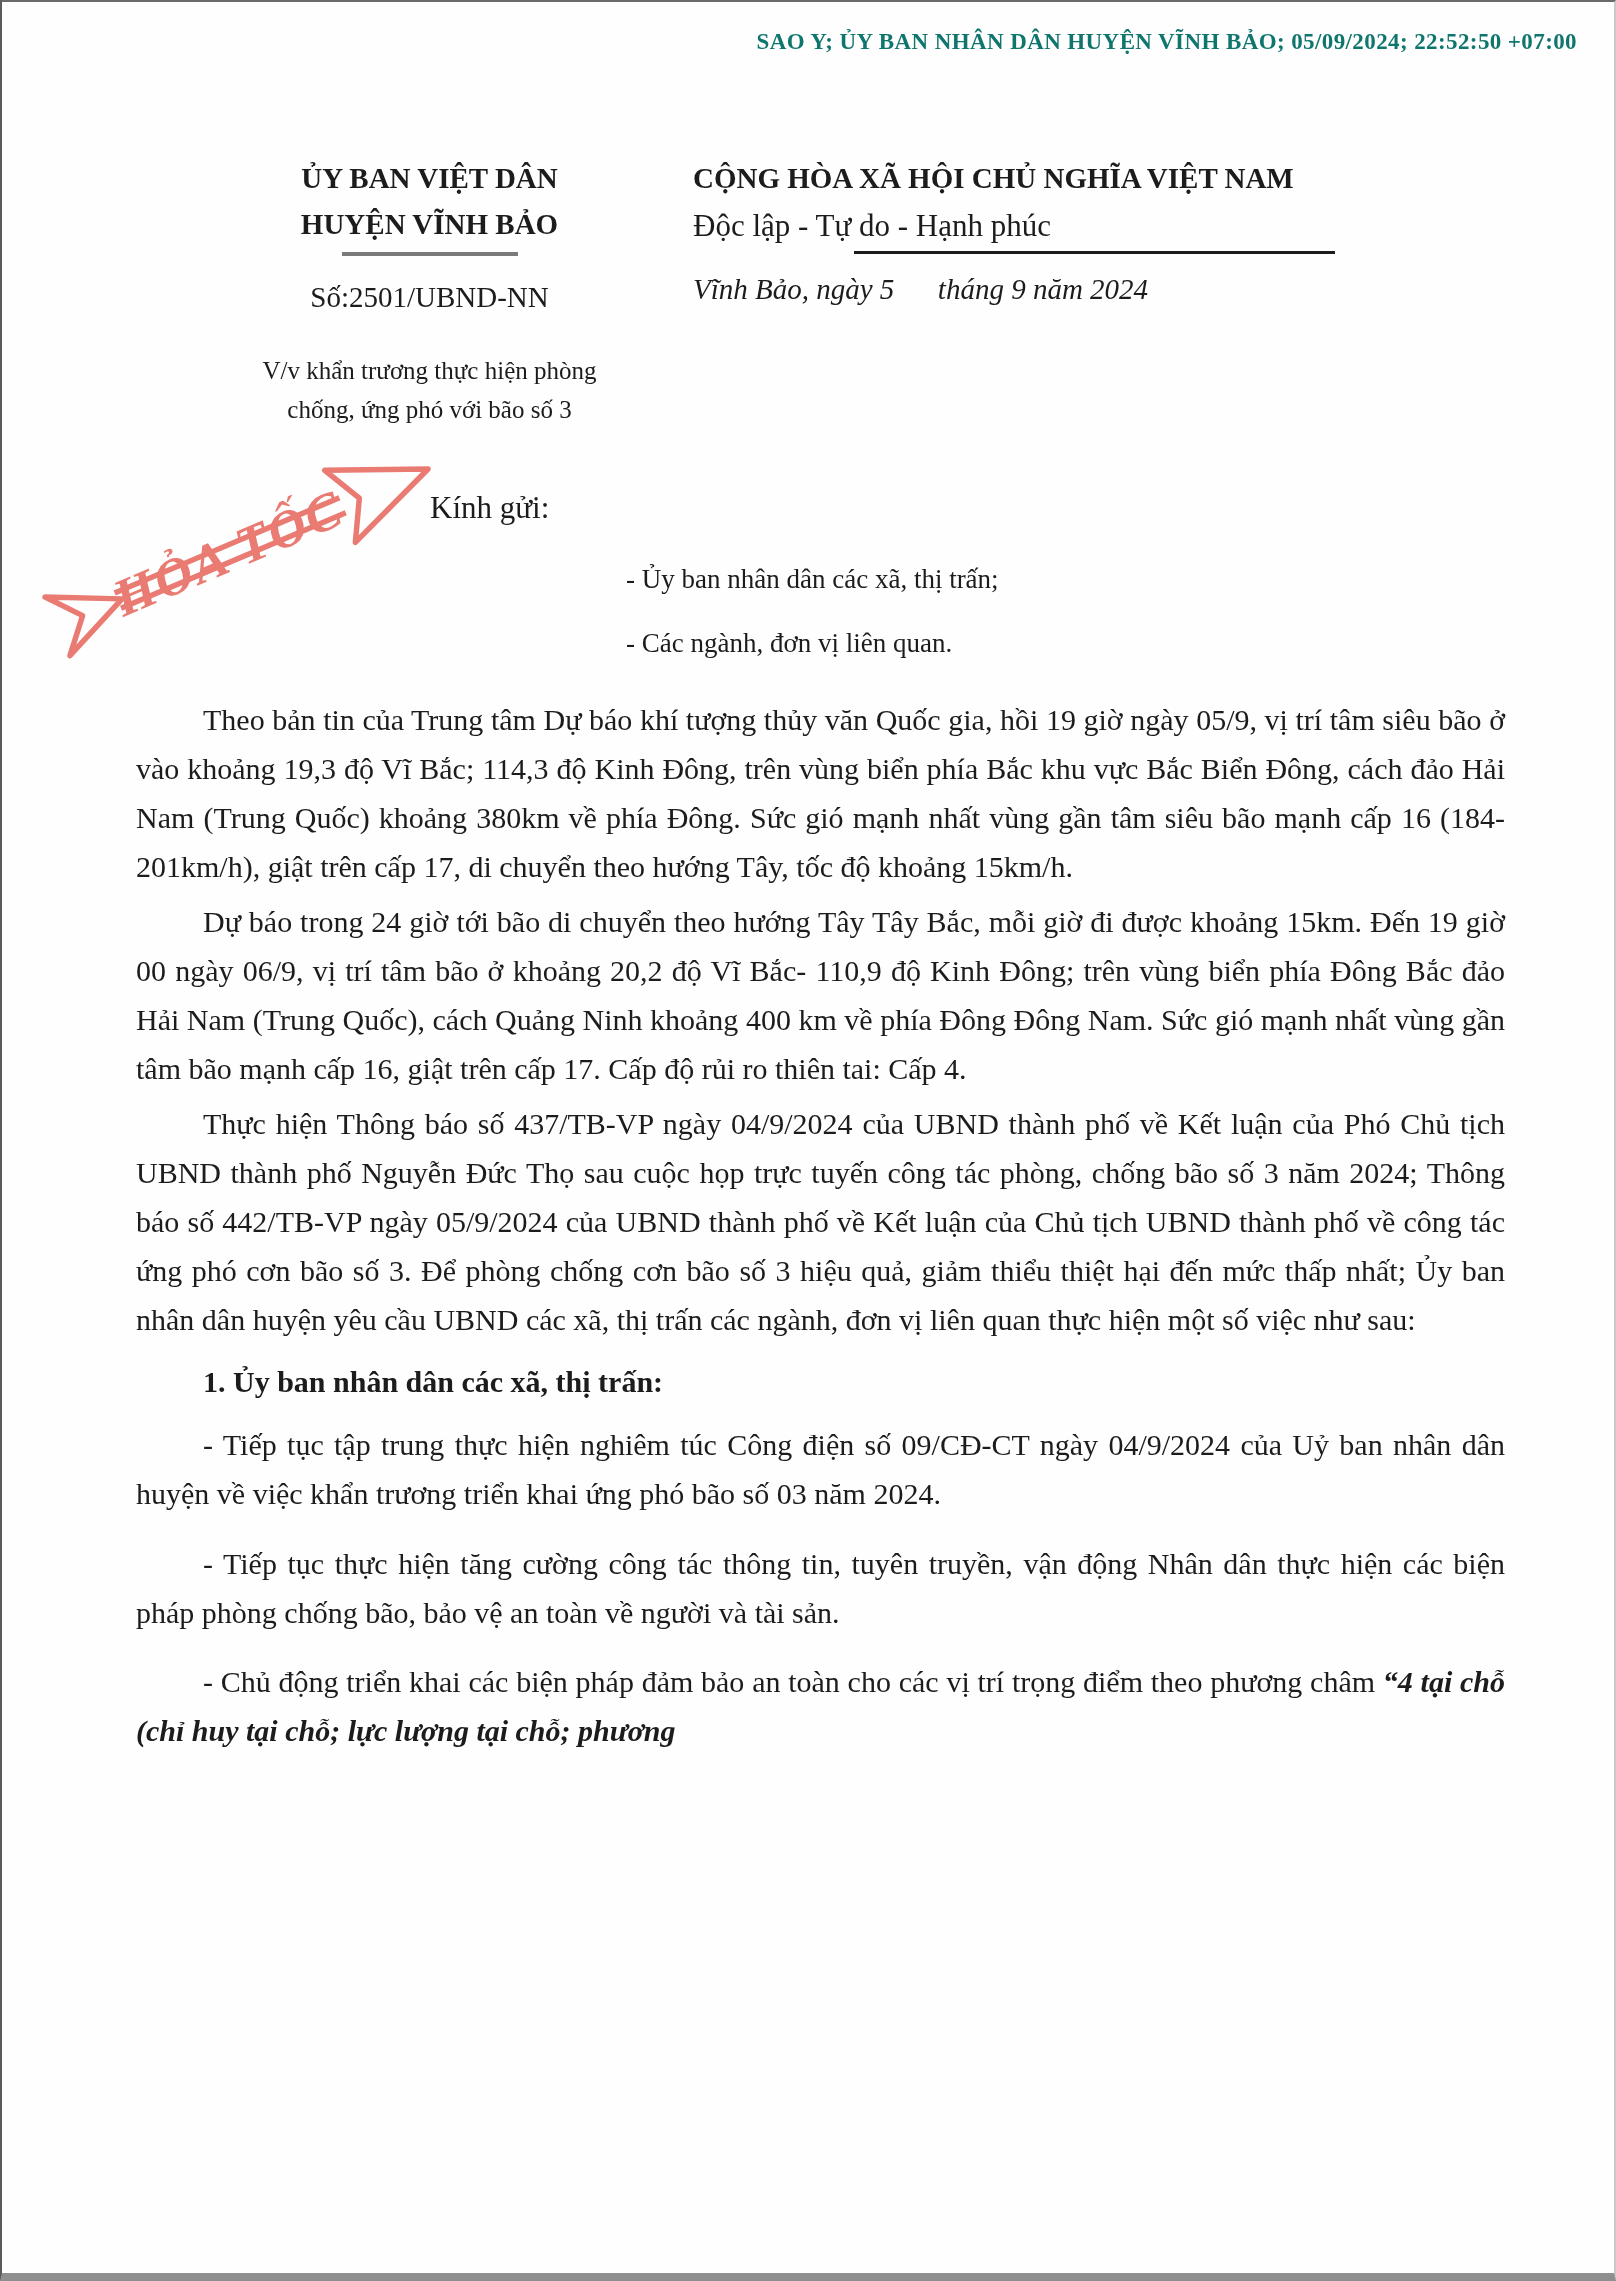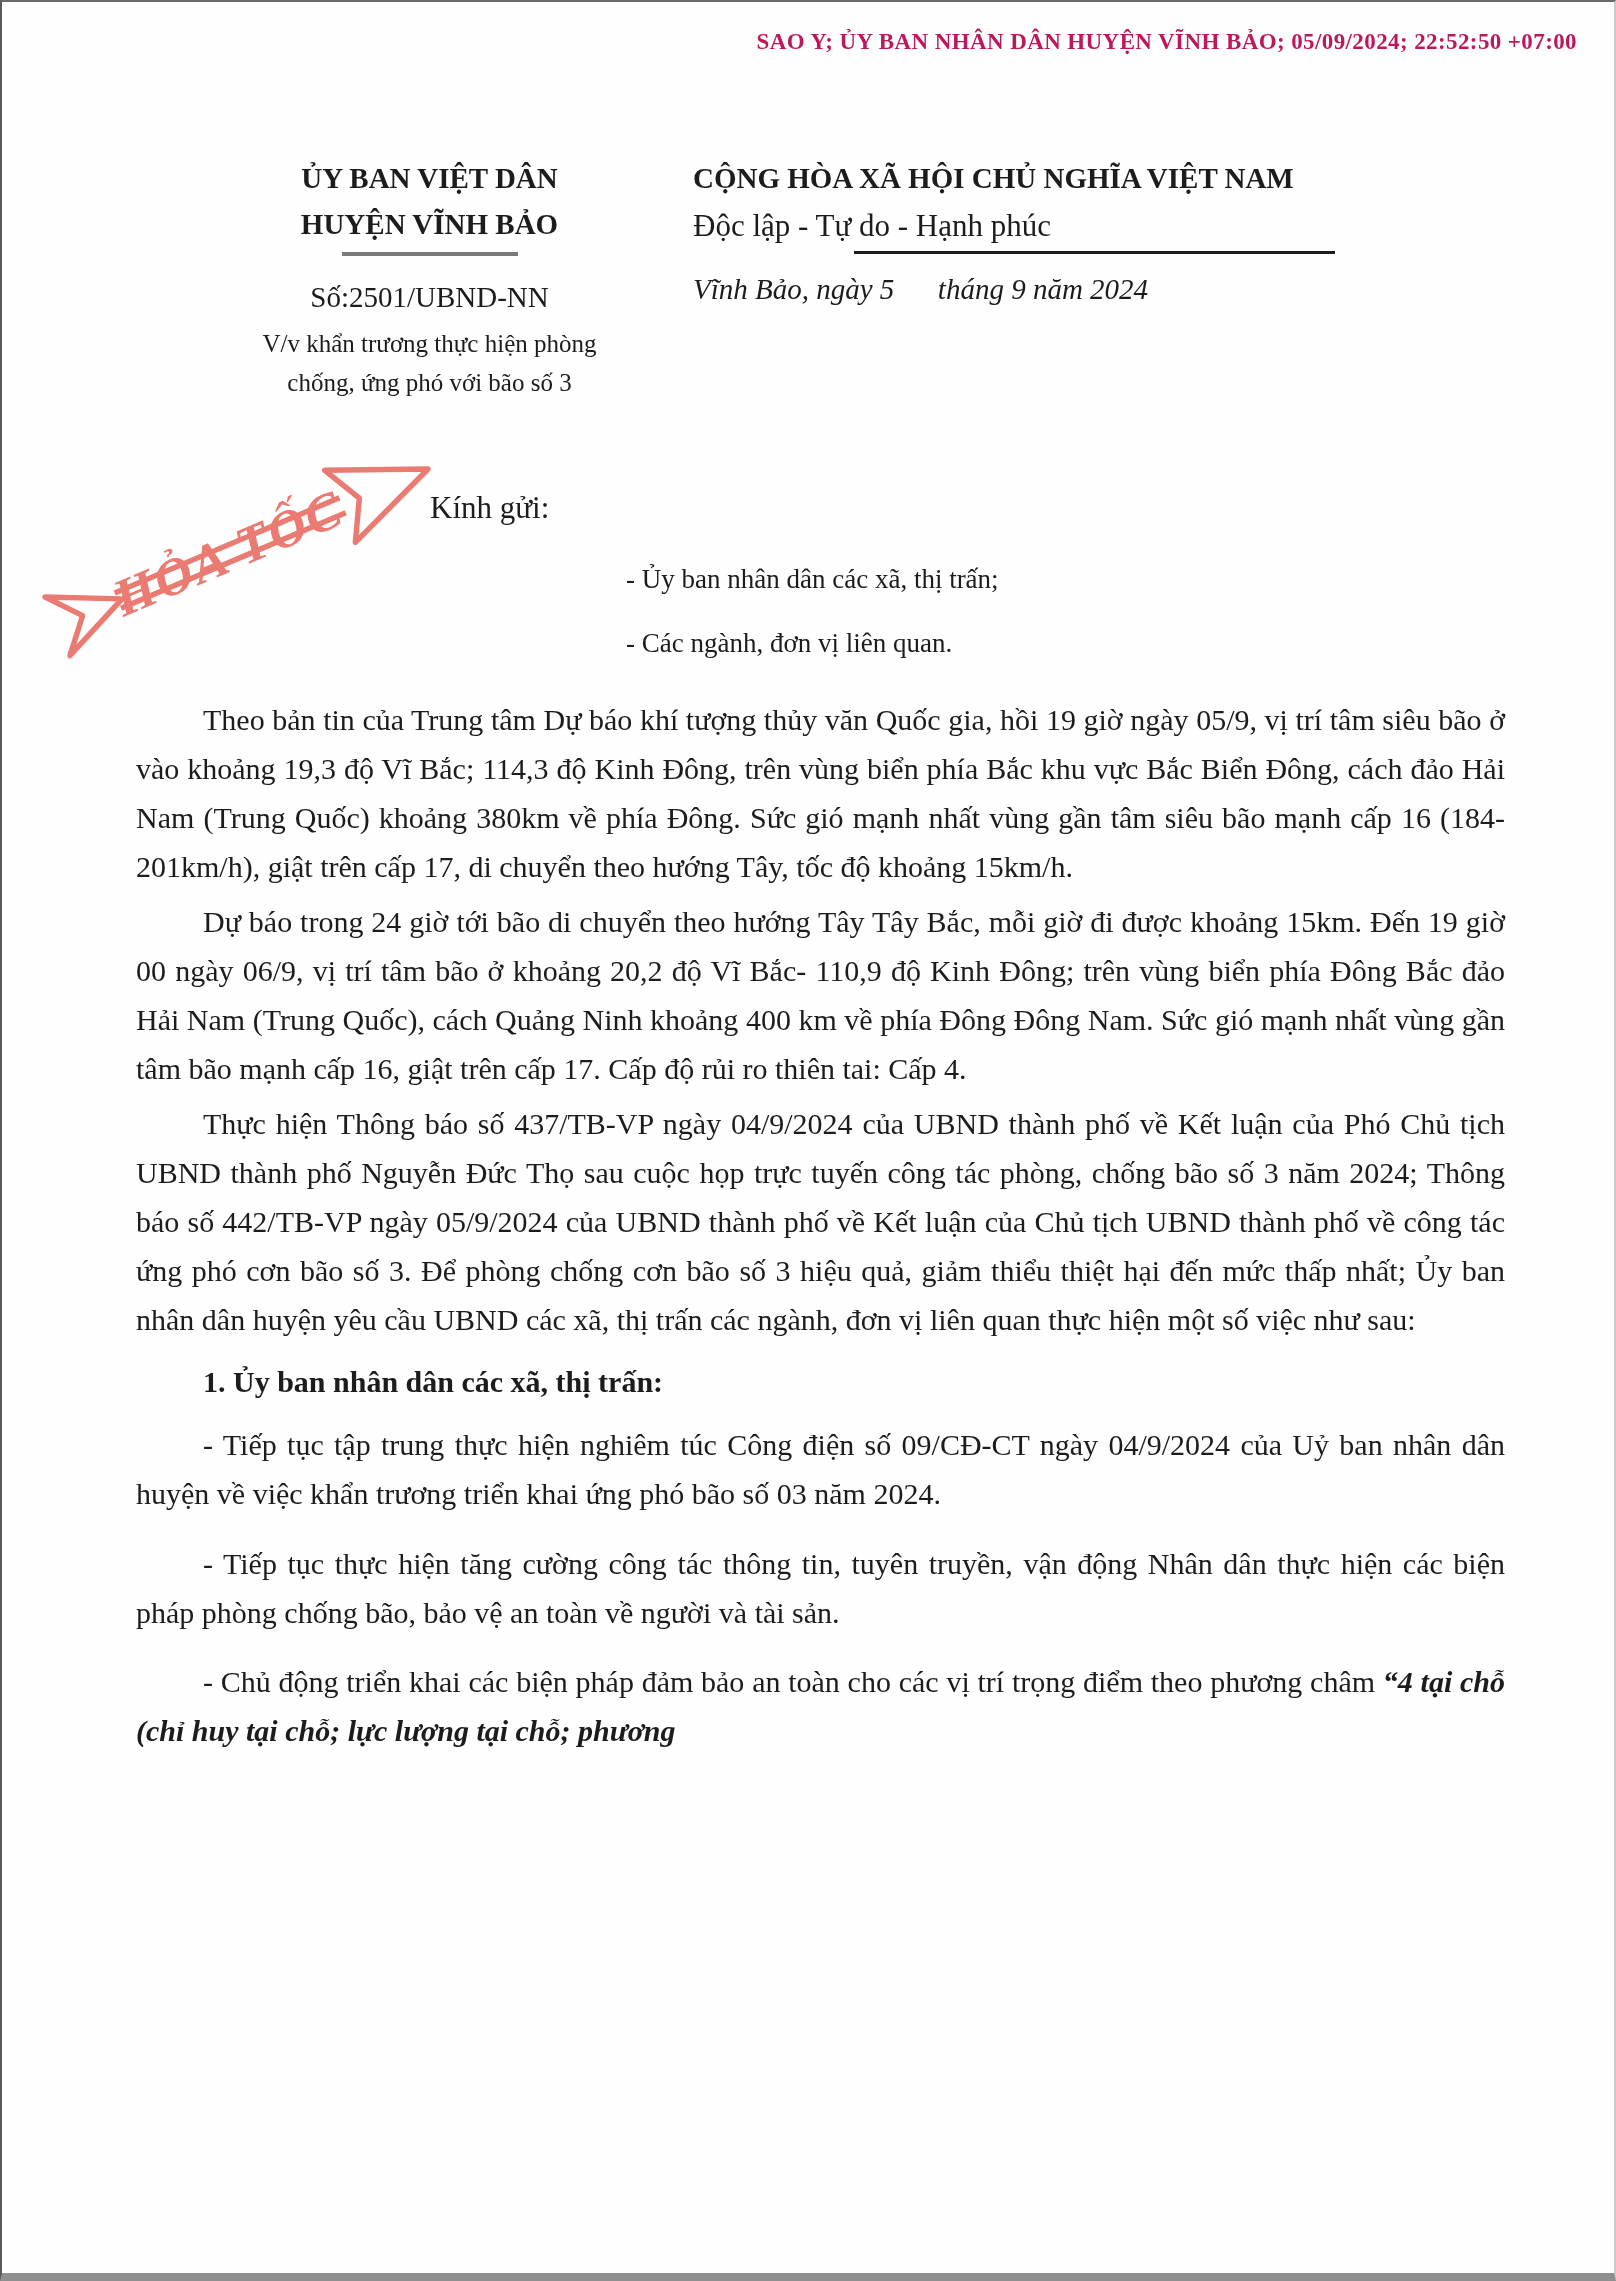--- a/index.html
+++ b/index.html
@@ -17,38 +17,38 @@
     font-family: "Liberation Serif", "DejaVu Serif", serif;
     color: #1c1c1c;
     overflow: hidden;
   }
   .cert-line {
     position: absolute;
     top: 27px;
     right: 37px;
     font-size: 23px;
     font-weight: bold;
-    color: #be185d;
+    color: #0f766e;
     letter-spacing: 0.4px;
   }
   
   .header-left {
     position: absolute;
     left: 160px;
     top: 153px;
     width: 535px;
     text-align: center;
   }
   .org-line { font-size: 29px; font-weight: bold; line-height: 46px; }
   .org-underline {
     width: 176px; height: 3.6px; background: #7a7a7a;
     margin: 5.3px auto 0 auto;
   }
   .doc-number { font-size: 29px; margin-top: 25px; }
-  .subject { font-size: 25px; line-height: 39px; margin-top: 10px; }
+  .subject { font-size: 25px; line-height: 39px; margin-top: 37px; }
   .header-right {
     position: absolute;
     left: 691px;
     top: 153px;
     width: 802px;
     text-align: left;
   }
   .national-line { font-size: 29px; font-weight: bold; line-height: 46px; }
   .motto-line { font-size: 31px; font-weight: normal; margin-top: 7.1px; }
   .motto-underline {

